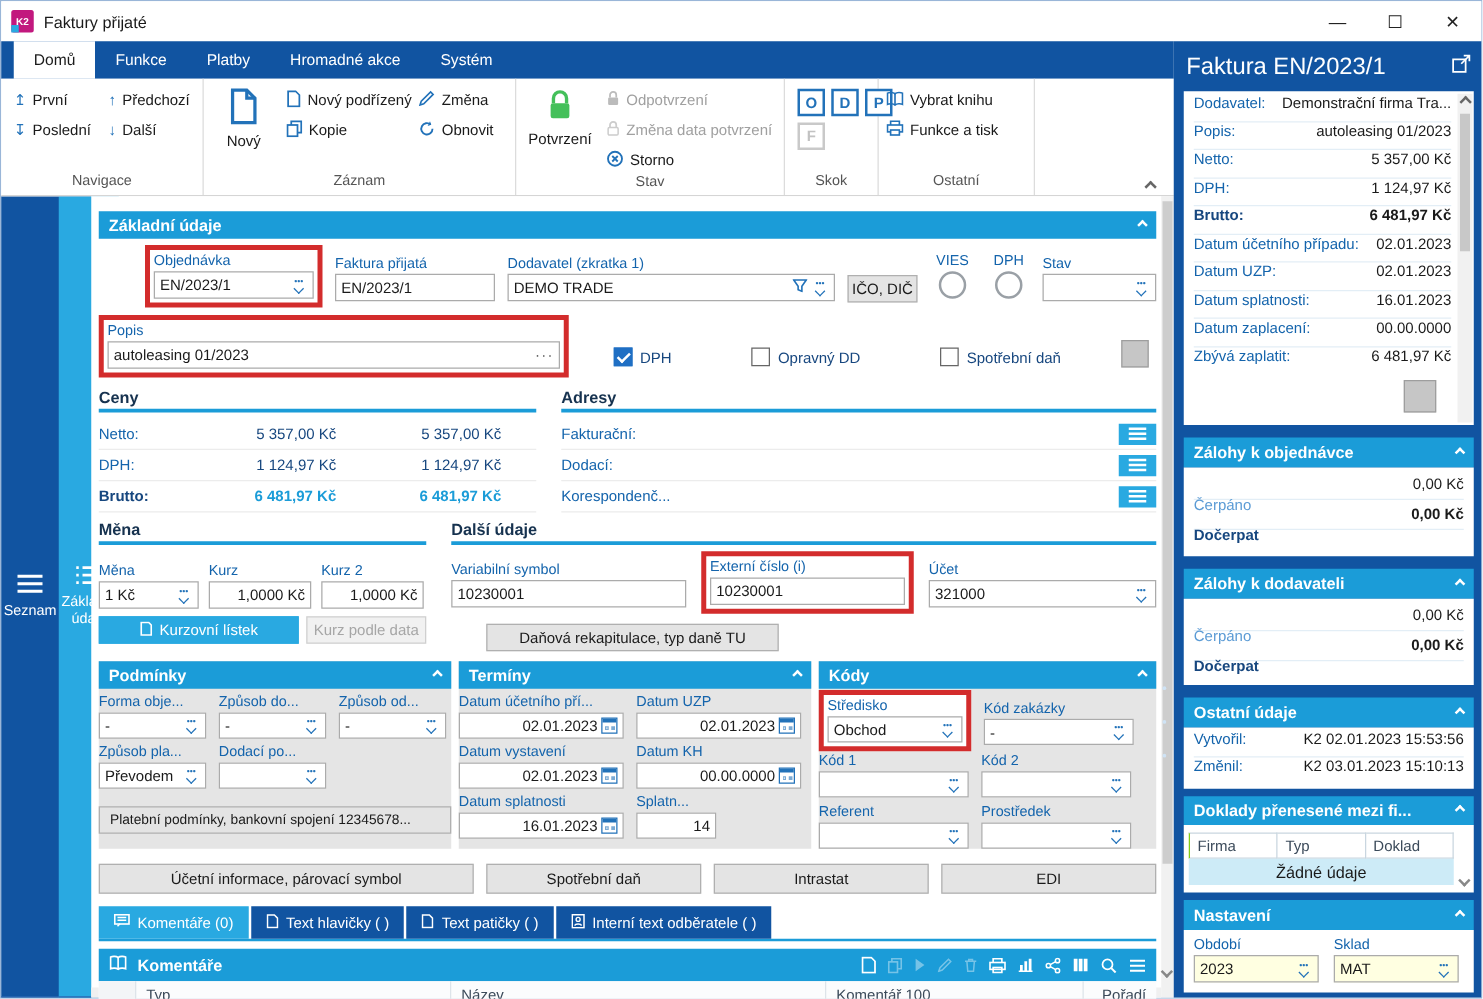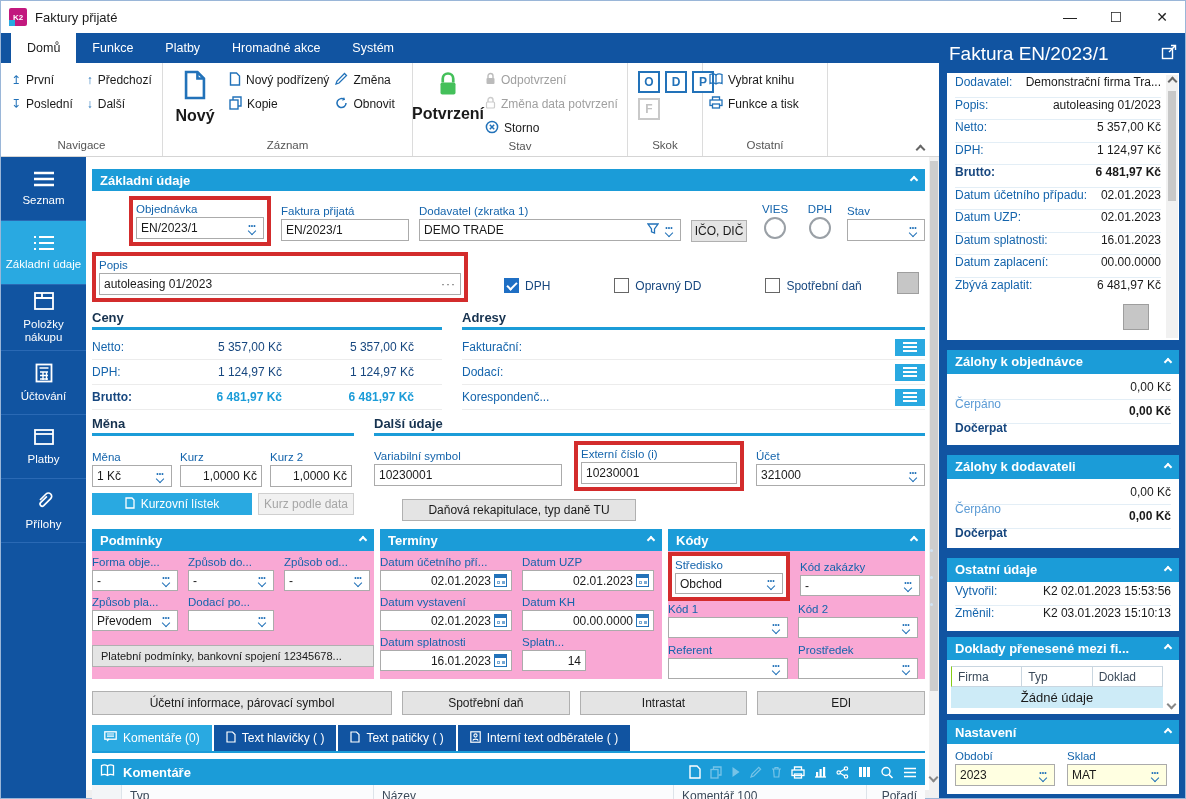--- a/index.html
+++ b/index.html
@@ -19,37 +19,37 @@
   .ribbon-tabs { height:30px; background:#1154A1; display:flex; align-items:stretch; padding-left:10px; flex:none; }
   .rtab { padding:0 16px; display:flex; align-items:center; color:#fff; font-size:12.5px; }
   .rtab.active { background:#fff; color:#1a1a1a; }
   .ribbon-body { height:94px; background:#fff; border-bottom:1px solid #d5d5d5; display:flex; flex:none; position:relative; }
   .rgroup { display:flex; flex-direction:column; border-right:1px solid #dcdcdc; padding:4px 4px 0 4px; }
   .rgroup-items { flex:1; display:flex; gap:6px; }
   .rgroup-label { height:20px; text-align:center; color:#555; font-size:11.5px; line-height:18px; }
   .smallcol { display:flex; flex-direction:column; justify-content:flex-start; gap:6px; padding-top:4px; }
   .ritem { display:flex; align-items:center; gap:5px; font-size:12px; white-space:nowrap; height:18px; }
   .ritem.dis { color:#a0a0a0; }
-  .bigbtn { width:56px; display:flex; flex-direction:column; align-items:center; justify-content:flex-start; gap:3px; padding-top:3px; font-size:16px;font-weight:bold; }
+  .bigbtn { width:56px; display:flex; flex-direction:column; align-items:center; justify-content:flex-start; gap:3px; padding-top:3px; font-size:12px; }
   .skok-grid { display:flex; flex-direction:column; gap:5px; padding:4px 6px; }
   .skok-row { display:flex; gap:5px; }
   .skbtn { width:22px; height:22px; border:2px solid #2272B9; color:#2272B9; font-weight:bold; font-size:12px; display:flex; align-items:center; justify-content:center; background:#fff; }
   .skbtn.dis { border-color:#c9c9c9; color:#c2c2c2; }
   .ribbon-collapse { position:absolute; right:10px; bottom:4px; width:12px; height:10px; }
   .chev-up { width:7px; height:7px; border-top:2px solid #666; border-left:2px solid #666; transform:rotate(45deg); display:inline-block; }
   .chev-up.white { border-color:#fff; }
   .chev-down-g { width:7px; height:7px; border-bottom:2px solid #888; border-right:2px solid #888; transform:rotate(45deg); display:inline-block; }
 
   
   .body-row { flex:1; display:flex; min-height:0; }
   .left-col { width:940px; display:flex; flex-direction:column; }
   .workspace { flex:1; display:flex; min-height:0; }
 
   
-  .sidebar { width:85px; background:#1154A1; flex:none; display:flex; flex-direction:column;justify-content:center; }
+  .sidebar { width:72px; background:#1154A1; flex:none; display:flex; flex-direction:row; }
   .sb-item { min-height:64px; color:#fff; display:flex; flex-direction:column; align-items:center; justify-content:center; gap:4px; font-size:11.5px; text-align:center; border-bottom:1px solid #2a69b4; padding:6px 2px; line-height:13px; }
   .sb-item.active { background:#29A9E1; }
 
   
   .main { flex:1; background:#fff; padding:12px 4px 0 6px; position:relative; min-width:0; border-bottom:8px solid #f0f0f0;}
   .phdr { height:22px; background:#1B9CD8; color:#fff; font-weight:bold; font-size:13px; display:flex; align-items:center; padding:0 8px; }
   .phdr .chev-up { margin-left:auto; width:6px; height:6px; }
   .lbl { color:#1464AC; font-size:11.5px; height:16px; line-height:16px; white-space:nowrap; overflow:hidden; }
   .fld { border:1px solid #ABABAB; height:22px; background:#fff; display:flex; align-items:center; padding:0 4px; font-size:12px; gap:3px; }
   .fld .val { flex:1; white-space:nowrap; overflow:hidden; }
@@ -73,21 +73,21 @@
   .hlines { width:14px; height:2px; background:#fff; box-shadow:0 -4px 0 #fff, 0 4px 0 #fff; }
   .subhdr { font-weight:bold; color:#16324F; font-size:13px; height:20px; border-bottom:3px solid #1B9CD8; margin-bottom:5px; }
   .crow { display:flex; align-items:center; height:25px; border-bottom:1px solid #ececec; font-size:12px; }
   .crow .cl { width:58px; color:#1464AC; }
   .crow .cv { width:132px; text-align:right; color:#17477F; }
   .crow.bold .cl { font-weight:bold; color:#17477F; }
   .crow.bold .cv { font-weight:bold; color:#1B9CD8; }
   .arow { display:flex; align-items:center; height:25px; border-bottom:1px solid #ececec; }
   .arow .al { color:#1464AC; flex:1; }
   .panel3 { display:flex; gap:6px; margin-top:8px; }
-  .panel { background:#f9a8d4; }
+  .panel { background:#e5e5e5; }
   .prow2 { display:flex; gap:10px; margin-top:3px; }
   .bbtns { display:flex; gap:10px; margin-top:12px; }
   .tabs-row { display:flex; gap:2px; margin-top:10px; border-bottom:2px solid #1B9CD8; }
   .ltab { background:#1154A1; color:#fff; height:26px; display:flex; align-items:center; gap:6px; padding:0 12px; font-size:12px; }
   .ltab.active { background:#29A9E1; }
   .kom-bar { height:26px; background:#1B9CD8; color:#fff; display:flex; align-items:center; padding:0 8px; gap:8px; margin-top:6px; }
   .kom-bar .ttl { font-weight:bold; font-size:13px; }
   .kom-icons { margin-left:auto; display:flex; gap:9px; align-items:center; }
   .kom-icons svg { display:block; }
   .dim { opacity:.4; }

